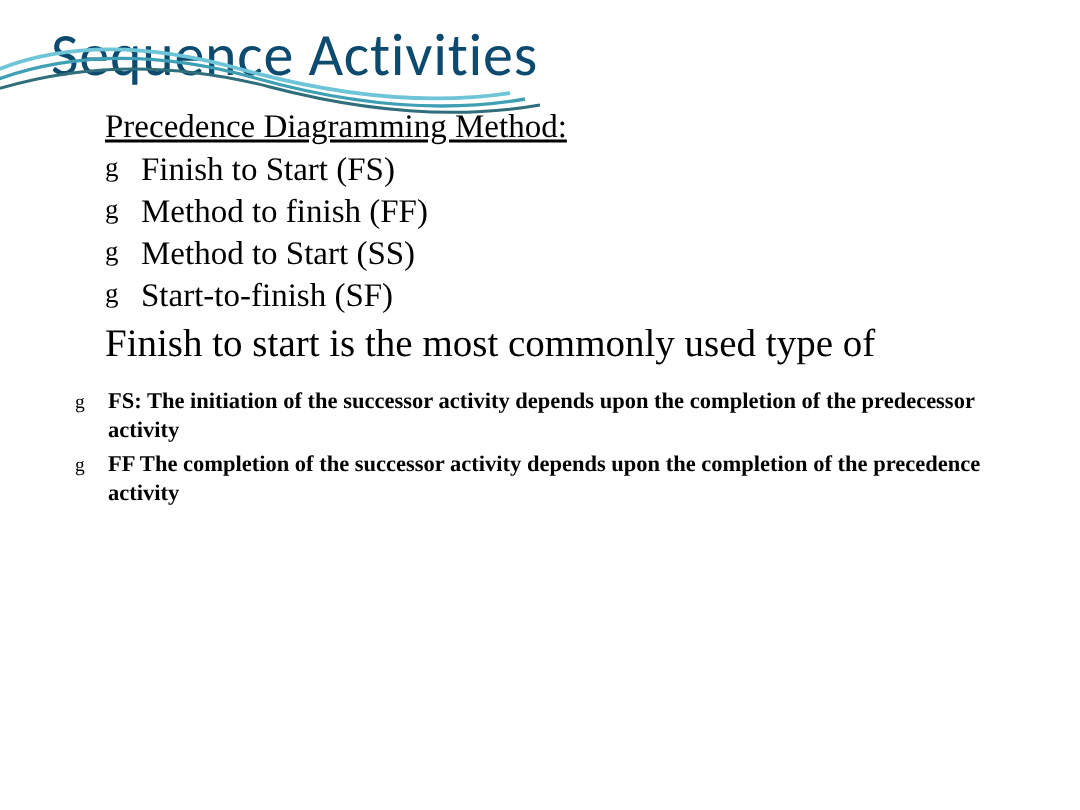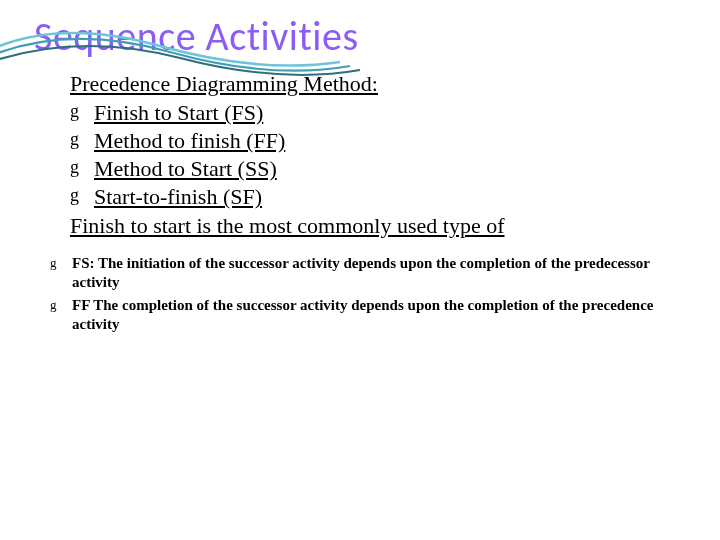--- a/index.html
+++ b/index.html
@@ -15,28 +15,27 @@
     position: absolute;
     top: 0;
     left: 0;
     width: 720px;
     height: 90px;
     pointer-events: none;
   }
   .title {
     font-family: Calibri, Arial, sans-serif;
     font-size: 40px;
-    color: #8b5cf6;
+    color: #0c4a6e;
     padding: 12px 0 10px 34px;
     letter-spacing: 0.5px;
     font-weight: 400;
   }
   .content {
     padding: 0 68px 0 70px;
-    text-decoration: underline;
   }
   .subheading {
     font-family: Georgia, 'Times New Roman', serif;
     font-size: 22px;
     text-decoration: underline;
     margin-bottom: 2px;
   }
   .bullet-line {
     display: flex;
     align-items: flex-start;
@@ -47,21 +46,21 @@
     display: inline-block;
     width: 24px;
     flex: 0 0 24px;
     font-family: 'Segoe Script', 'Comic Sans MS', cursive;
     font-size: 18px;
     line-height: 1.4;
     color: #000;
   }
   .bullet-text { flex: 1; }
   .body-paragraph {
-    font-size: 22px;
+    font-size: 26px;
     line-height: 1.28;
     margin-top: 0;
   }
   .body-paragraph .indent-block {
     display: block;
     padding-left: 24px;
   }
   .small-bullets {
     padding: 14px 44px 0 50px;
   }

